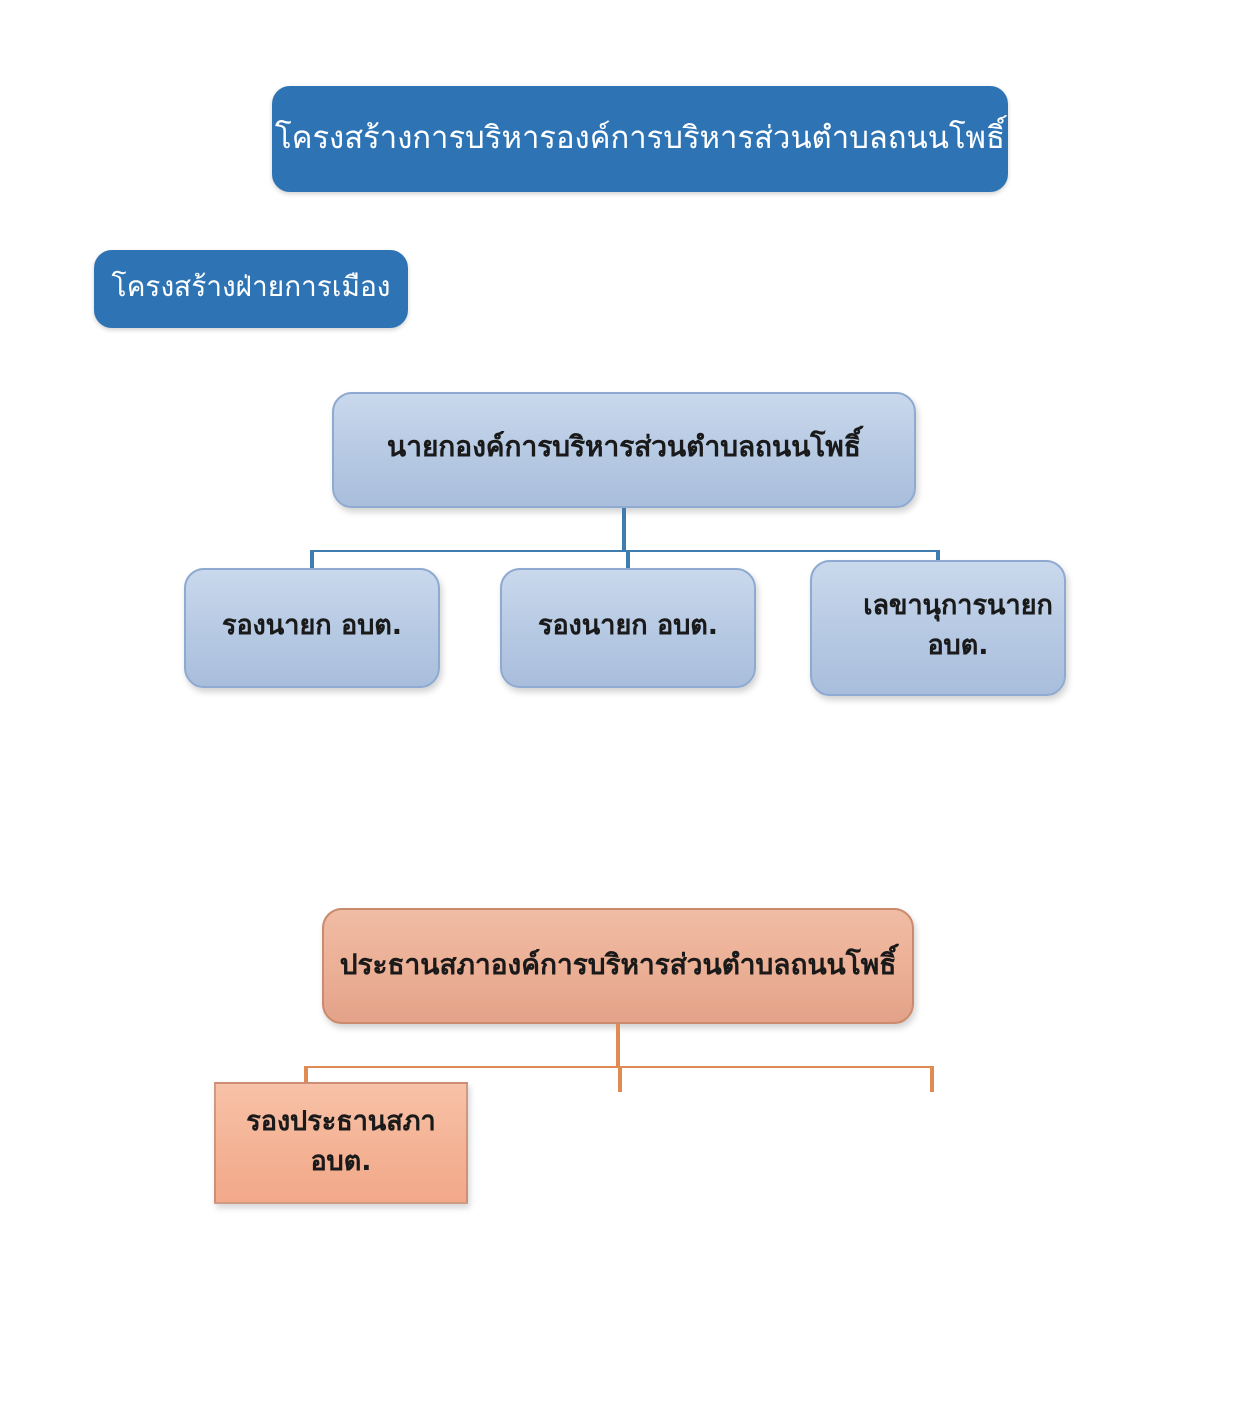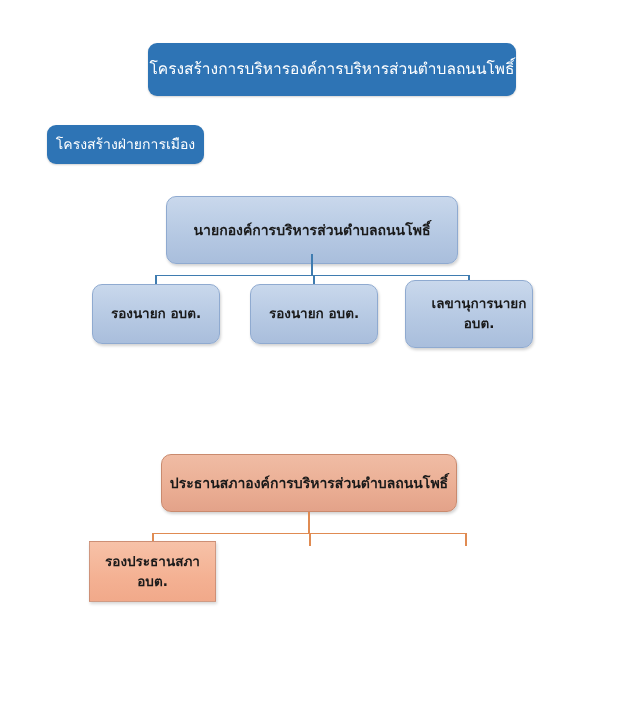--- a/index.html
+++ b/index.html
@@ -36,21 +36,21 @@
   
   .banner {
     background: #2E74B5;
     color: #ffffff;
     border-radius: 9px;
     font-size: 15px;
     font-weight: 400;
     box-shadow: 0 1px 2px rgba(0,0,0,0.18);
   }
   .banner.title {
-    left: 148px;
+    left: 136px;
     top: 43px;
     width: 368px;
     height: 53px;
     font-size: 15.5px;
   }
   .banner.subtitle {
     left: 47px;
     top: 125px;
     width: 157px;
     height: 39px;
@@ -64,22 +64,23 @@
     border-radius: 10px;
     color: #1a1a1a;
     font-size: 13.5px;
     font-weight: 600;
     box-shadow: 1px 2px 3px rgba(0,0,0,0.18);
   }
   .blue-box.root {
     left: 166px;
     top: 196px;
     width: 292px;
-    height: 68px;
+    height: 58px;
     font-size: 14px;
+    font-family: Liberation Mono, monospace;
   }
   .blue-box.child1 { left: 92px;  top: 284px; width: 128px; height: 60px; }
   .blue-box.child2 { left: 250px; top: 284px; width: 128px; height: 60px; }
   .blue-box.child3 { left: 405px; top: 280px; width: 128px; height: 68px; padding-left: 20px; }
 
   
   .orange-root {
     background: linear-gradient(180deg, #F0BCA4 0%, #EBAF95 55%, #E3A289 100%);
     border: 1px solid #C98A6E;
     border-radius: 10px;
@@ -94,21 +95,21 @@
   }
   .orange-box {
     background: linear-gradient(180deg, #F7C2A8 0%, #F4B193 60%, #F1A98A 100%);
     border: 1px solid #A9736080;
     border-radius: 0;
     color: #1a1a1a;
     font-size: 13.5px;
     font-weight: 600;
     box-shadow: 1px 2px 3px rgba(0,0,0,0.16);
   }
-  .orange-box.c1 { left: 89px;  top: 541px; width: 127px; height: 61px; }
+  .orange-box.c1 { left: 107px;  top: 541px; width: 127px; height: 61px; }
   .orange-box.c2 { left: 243px; top: 545px; width: 133px; height: 57px; }
   .orange-box.c3 { left: 402px; top: 545px; width: 128px; height: 57px; }
 
   
   .conn {
     position: absolute;
     background: #3F7CB0;
   }
   .conn.orange { background: #E08B52; }
 

